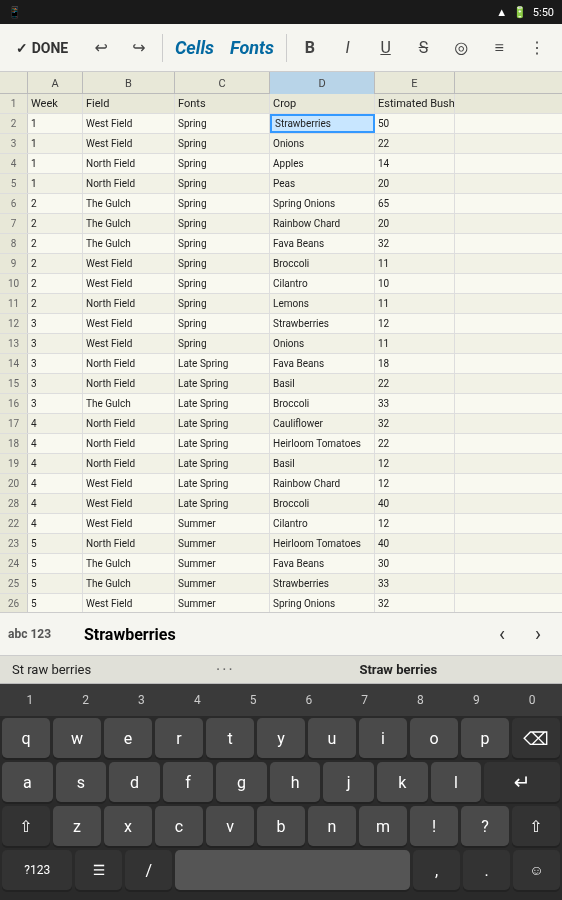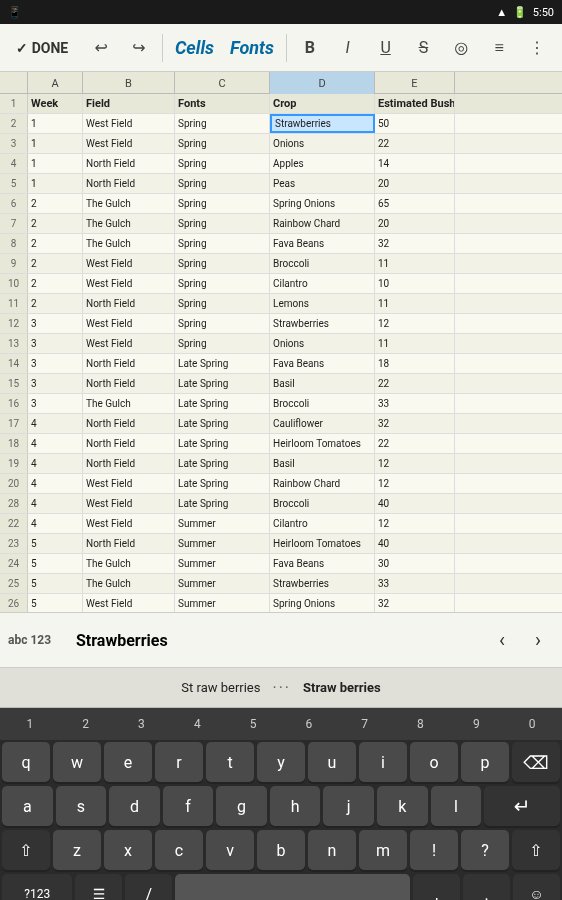--- a/index.html
+++ b/index.html
@@ -100,64 +100,64 @@
     .cell-field { width: 92px; min-width: 92px; }
     .cell-season { width: 95px; min-width: 95px; }
     .cell-crop { width: 105px; min-width: 105px; }
     .cell-bushels { width: 80px; min-width: 80px; }
 
     
     .header-data-row {
       background: #e8e8d8 !important;
     }
     .header-data-row .cell {
-      font-weight: bold; font-size: 11px;
+      font-weight: normal; font-size: 11px;
     }
 
     
     .cell-selected {
       background: #c8e6ff;
       border: 2px solid #3399ff;
     }
 
     
     .input-bar {
-      height: 56px;
+      height: 44px;
       background: #f5f5f0;
       border-top: 1px solid #ccc;
       border-bottom: 1px solid #ccc;
       display: flex;
       align-items: center;
       padding: 0 8px;
-      gap: 8px;
+      gap: 16px;
     }
     .input-bar-type {
       font-size: 12px; color: #555; font-weight: bold;
       min-width: 60px;
     }
     .input-bar-value {
       flex: 1;
       font-size: 16px; color: #000; font-weight: bold;
     }
     .input-bar-nav {
       display: flex; gap: 4px;
     }
     .input-bar-nav-btn {
       width: 32px; height: 32px;
       display: flex; align-items: center; justify-content: center;
       font-size: 20px; color: #333; cursor: pointer;
     }
 
     
     .autocomplete-bar {
-      height: 40px;
+      height: 28px;
       background: #e0e0d8;
       display: flex;
       align-items: center;
-      justify-content: center;
+      justify-content: space-between;
       border-bottom: 1px solid #bbb;
     }
     .autocomplete-item {
       font-size: 13px; color: #222;
       padding: 4px 12px;
       cursor: pointer;
     }
     .autocomplete-item.bold { font-weight: bold; }
     .autocomplete-dots {
       font-size: 16px; color: #666;

